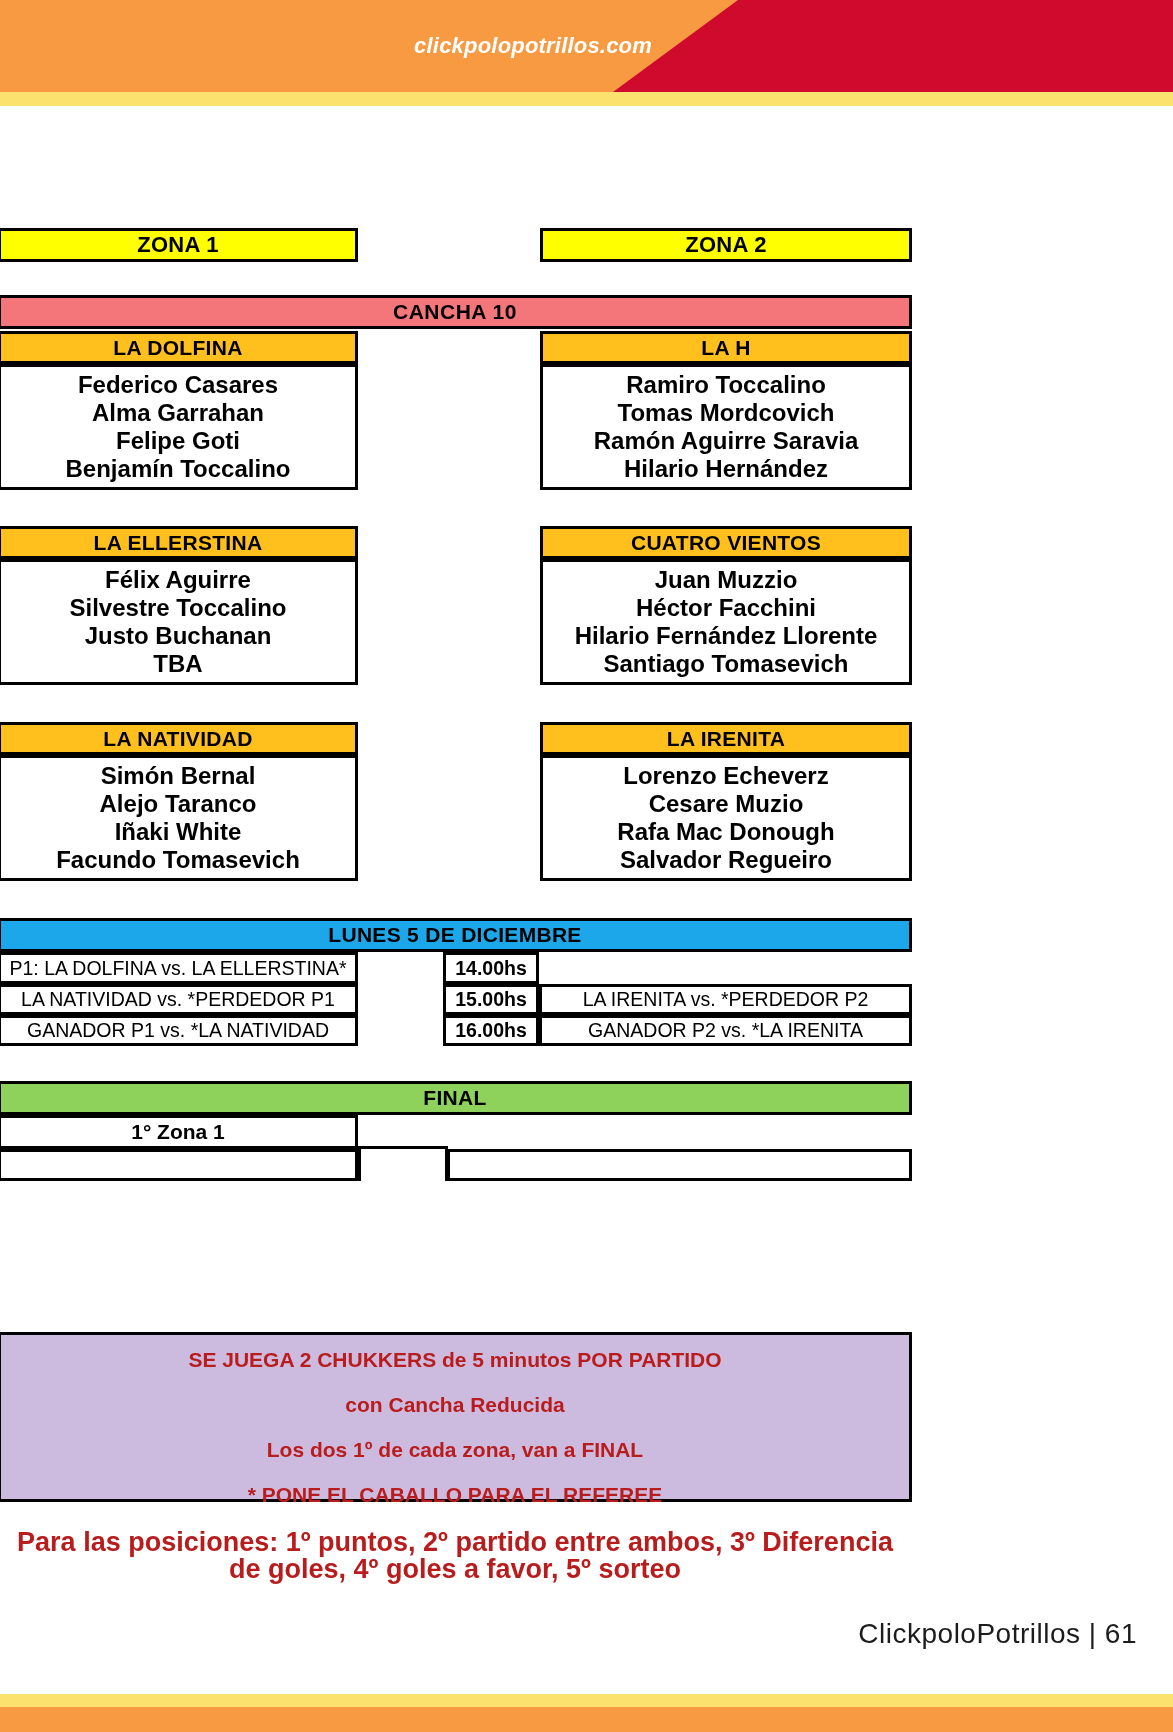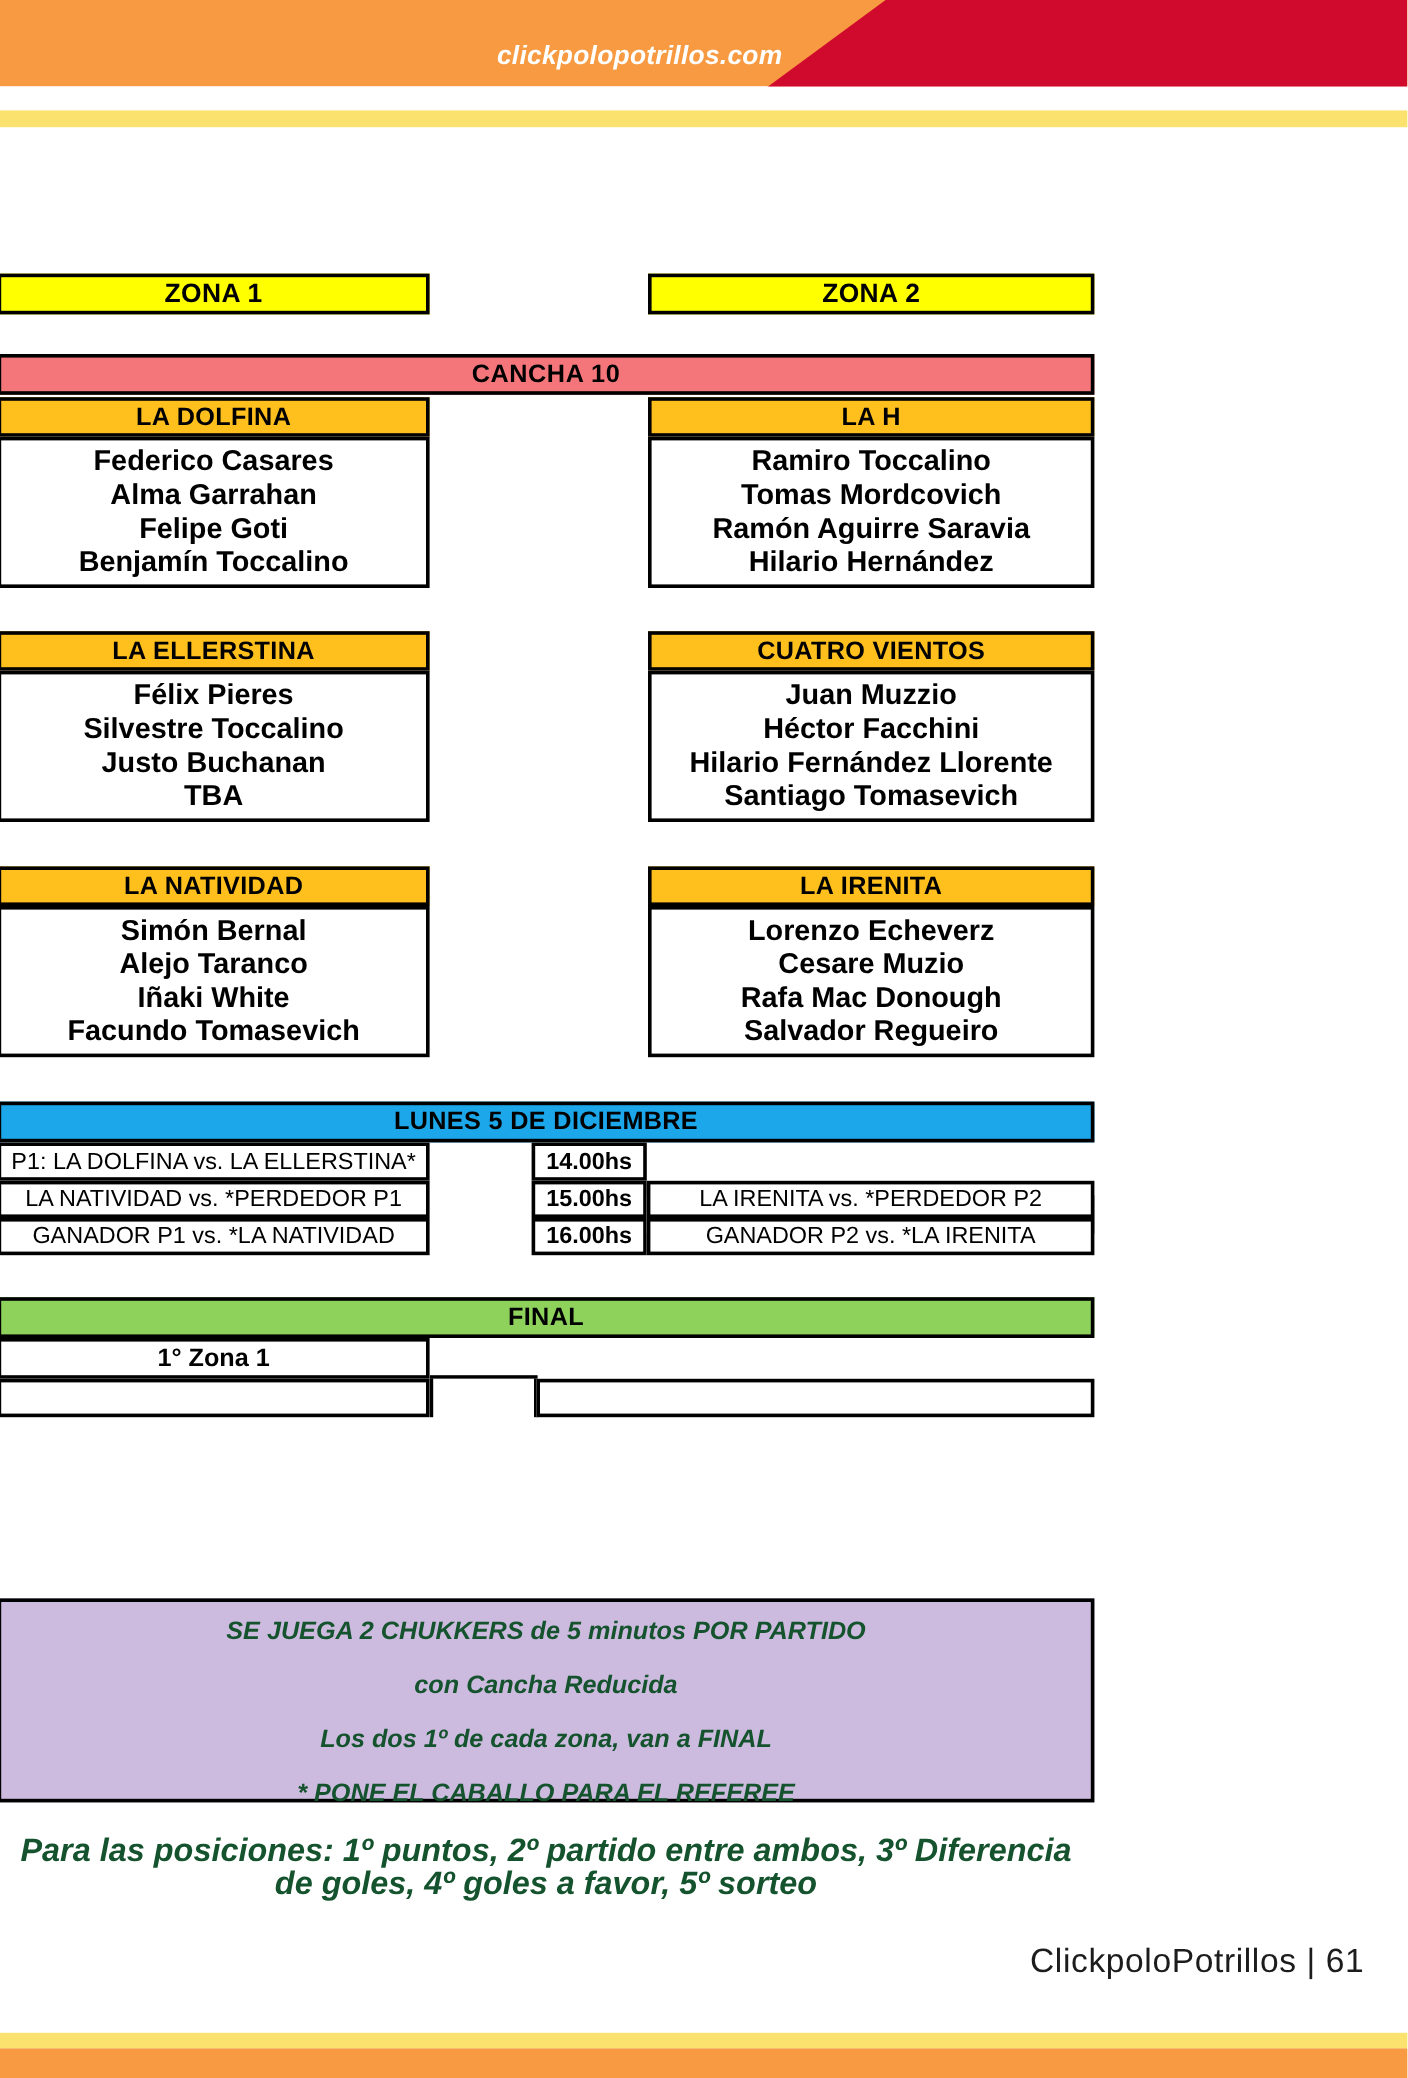--- a/index.html
+++ b/index.html
@@ -5,21 +5,21 @@
   html,body{margin:0;padding:0;}
   body{
     width:1173px;height:1732px;
     background:#ffffff;
     font-family:"Liberation Sans", sans-serif;
     position:relative;
     overflow:hidden;
   }
 
   
-  .header{position:absolute;left:0;top:0;width:1173px;height:72px;overflow:hidden;}
+  .header{position:absolute;left:0;top:0;width:1173px;height:92px;overflow:hidden;}
   .header-orange{position:absolute;inset:0;background:#f79a42;}
   .header-red{
     position:absolute;top:0;right:0;height:92px;width:560px;
     background:#cf0a2c;
     clip-path:polygon(125px 0,560px 0,560px 92px,0 92px);
   }
   .header-site{
     position:absolute;left:0;top:0;width:700px;height:92px;
     display:flex;align-items:center;justify-content:flex-end;
     padding-right:48px;box-sizing:border-box;
@@ -74,21 +74,21 @@
   .timecell{background:#fff;font-weight:700;font-size:19.5px;color:#000;}
   .finalbar{background:#8ed25c;font-weight:700;font-size:21px;letter-spacing:.3px;color:#000;}
   .finalcell{background:#fff;font-weight:700;font-size:21px;color:#000;}
   .vscell{background:#fff;font-weight:700;font-size:19px;color:#000;margin-top:31px;}
   .blankcell{background:#fff;}
 
   .notes{
     background:#cdbbdf;flex-direction:column;justify-content:flex-start;
     padding-top:14px;box-sizing:border-box;
   }
-  .notes .n{font-weight:700;font-size:21px;color:#14532d;line-height:1;margin-bottom:24px;font-style:italic;}
+  .notes .n{font-weight:700;font-size:21px;color:#b91c1c;line-height:1;margin-bottom:24px;}
   .notes .n.small{font-size:27px;margin-bottom:0;}
 </style>
 </head>
 <body>
 
 <div class="header">
   <div class="header-orange"></div>
   <div class="header-red"></div>
   <div class="header-site">clickpolopotrillos.com</div>
 </div>
@@ -114,21 +114,21 @@
     <div class="p">Ramiro Toccalino</div>
     <div class="p">Tomas Mordcovich</div>
     <div class="p">Ramón Aguirre Saravia</div>
     <div class="p">Hilario Hernández</div>
   </div>
 
   <div class="box blankcell" style="left:358px;top:331px;width:182px;height:159px;border:3px solid #000;border-left:none;border-right:none;border-top:none;border-bottom:none;background:transparent;"></div>
 
   <div class="box teamname" style="left:-2px;top:526px;width:360px;height:33px;">LA ELLERSTINA</div>
   <div class="box players" style="left:-2px;top:559px;width:360px;height:126px;">
-    <div class="p">Félix Pieres</div>
+    <div class="p">Félix Aguirre</div>
     <div class="p">Silvestre Toccalino</div>
     <div class="p">Justo Buchanan</div>
     <div class="p">TBA</div>
   </div>
 
   <div class="box teamname" style="left:540px;top:526px;width:372px;height:33px;">CUATRO VIENTOS</div>
   <div class="box players" style="left:540px;top:559px;width:372px;height:126px;">
     <div class="p">Juan Muzzio</div>
     <div class="p">Héctor Facchini</div>
     <div class="p">Hilario Fernández Llorente</div>

